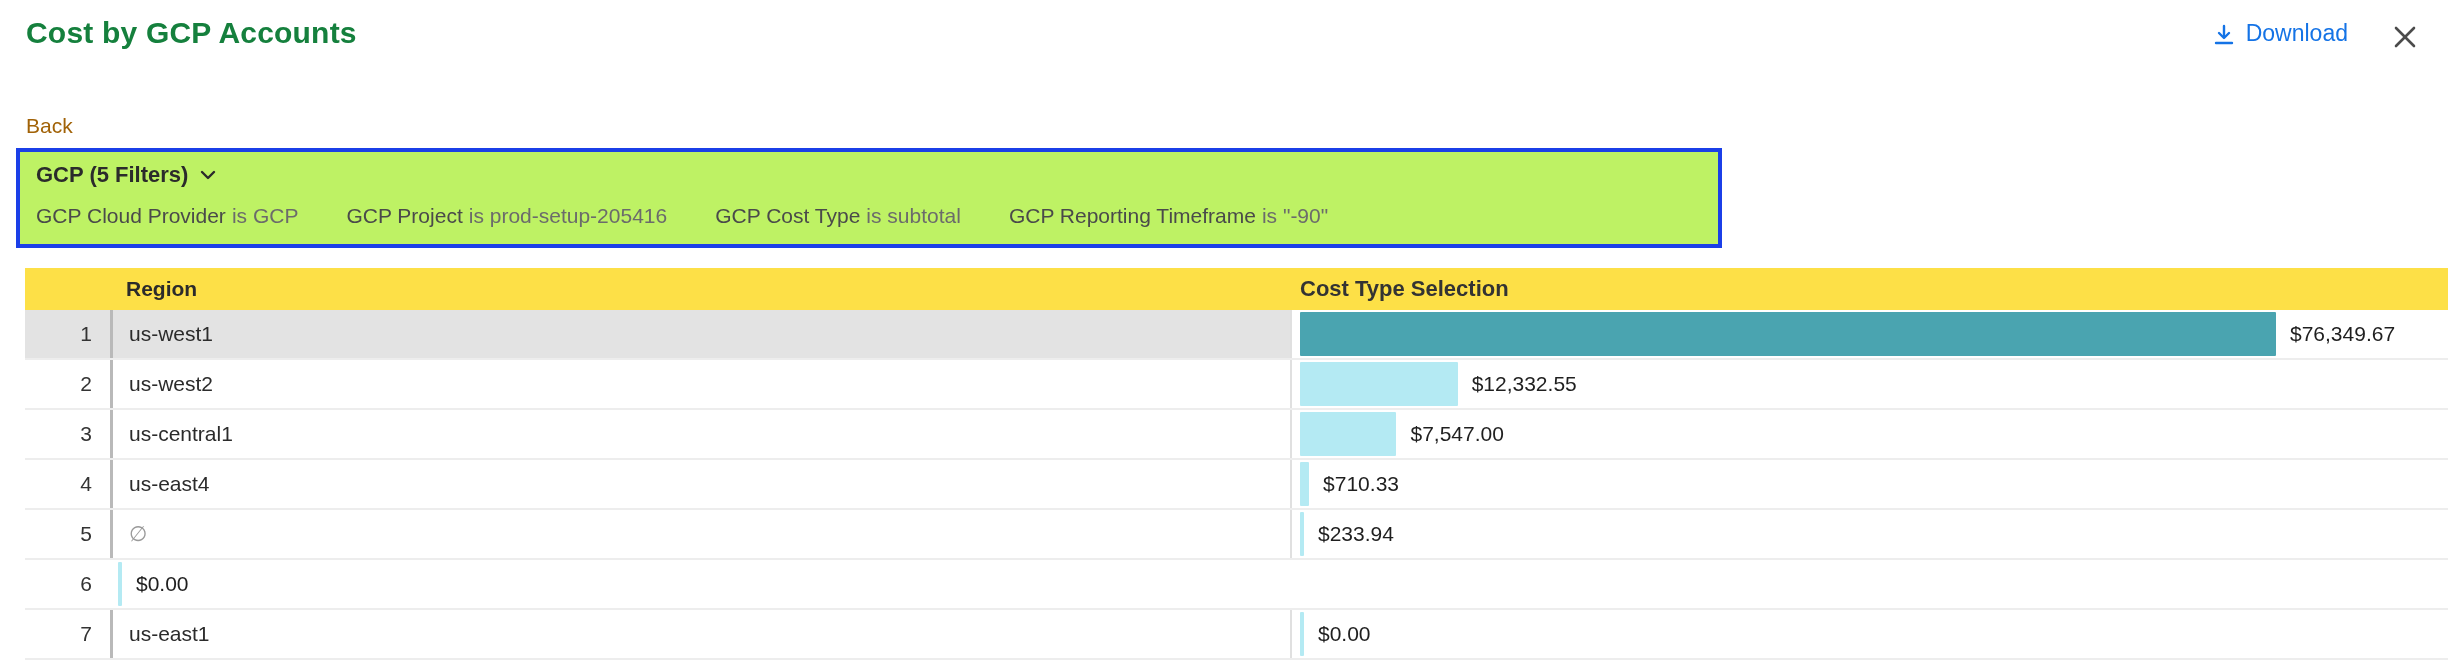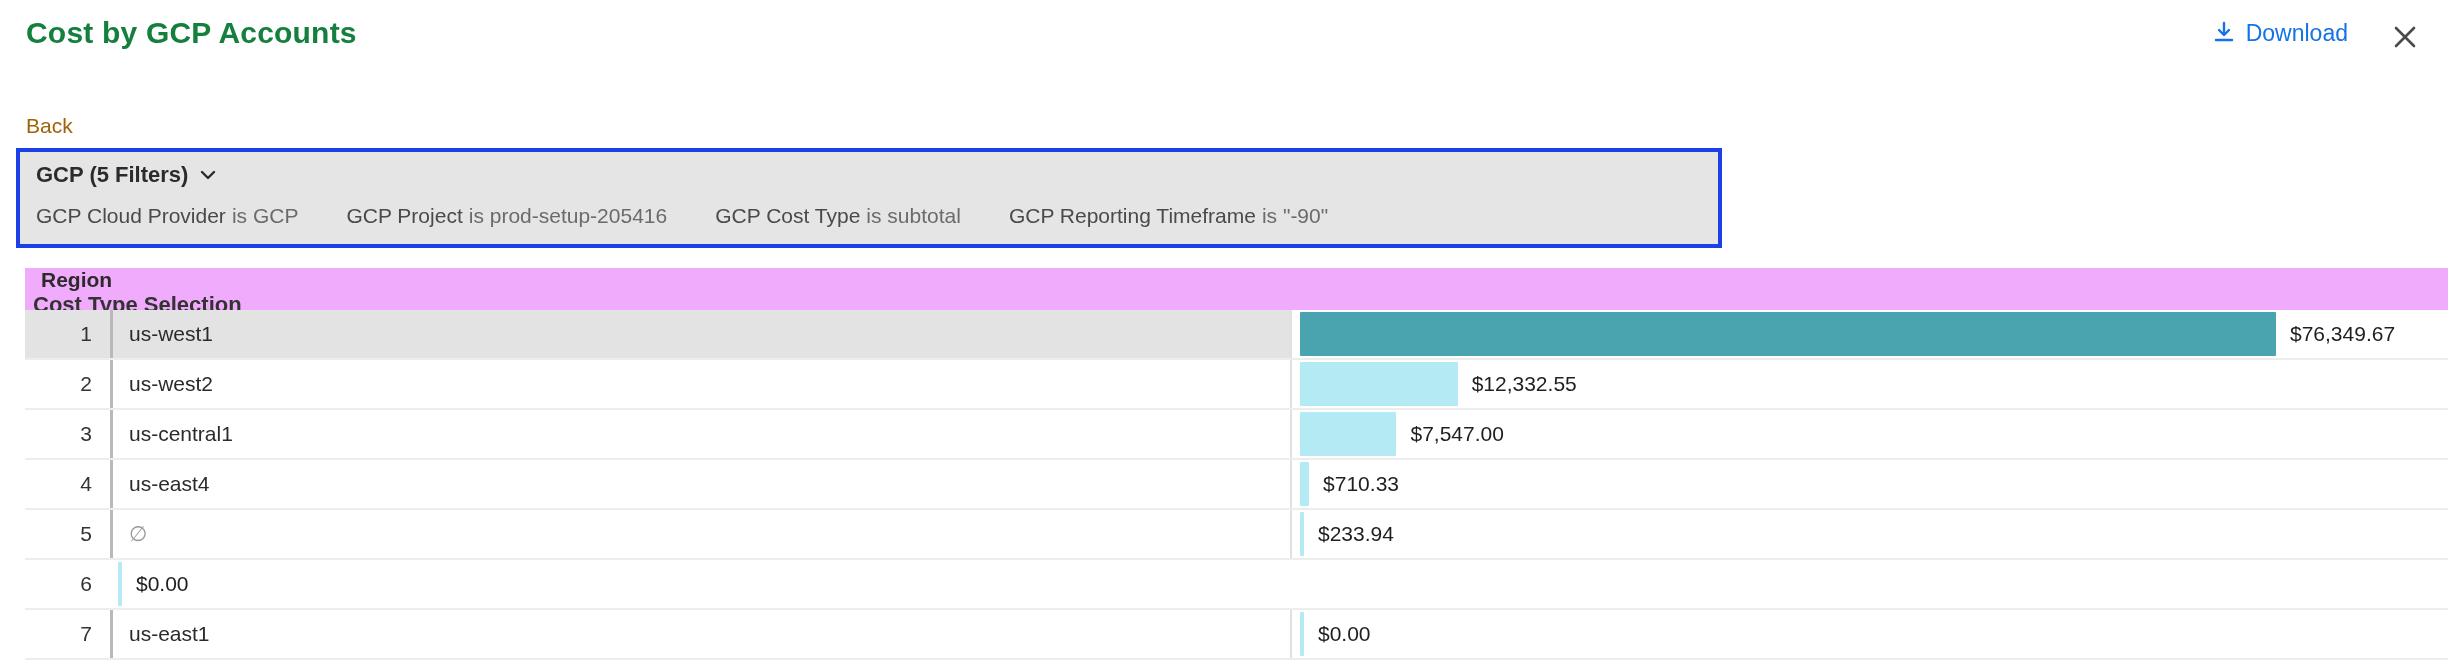--- a/index.html
+++ b/index.html
@@ -4,41 +4,41 @@
 <style>
   * { margin:0; padding:0; box-sizing:border-box; }
   html,body { width:2448px; height:672px; background:#ffffff;
     font-family:"Liberation Sans", sans-serif; overflow:hidden; }
   .page { position:relative; width:2448px; height:672px; }
 
   
   .page-title { position:absolute; left:26px; top:16px; font-size:30px;
     font-weight:bold; color:#15803d; letter-spacing:.2px; }
   .download-btn { position:absolute; right:100px; top:20px; display:flex;
-    align-items:flex-start; gap:10px; color:#1473E6; font-size:23px; cursor:pointer; }
+    align-items:flex-end; gap:10px; color:#1473E6; font-size:23px; cursor:pointer; }
   .close-btn { position:absolute; right:28px; top:22px; width:30px; height:30px;
     cursor:pointer; }
 
   
   .back-link { position:absolute; left:26px; top:114px; font-size:21px;
     color:#a16207; cursor:pointer; }
 
   
   .filter-box { position:absolute; left:16px; top:148px; width:1706px; height:100px;
-    border:4px solid #1B3FE8; padding:10px 16px 12px 16px; background:#e5e5e5; }
+    border:4px solid #1B3FE8; padding:10px 16px 12px 16px; background:#bef264; }
   .filter-summary { display:flex; align-items:center; gap:10px; font-size:22px;
     font-weight:bold; color:#2b2b2b; cursor:pointer; }
   .filter-items { display:flex; gap:48px; margin-top:16px; white-space:nowrap; }
   .filter-item { font-size:21px; color:#6b6b6b; }
   .filter-item b { color:#4a4a4a; font-weight:normal; margin-right:6px; }
 
   
   .cost-table { position:absolute; left:25px; top:268px; width:2423px; }
-  .thead { display:flex; height:42px; background:#f0abfc; 
-    font-size:22px; font-weight:bold; color:#333;flex-direction:column; }
+  .thead { display:flex; height:42px; background:#fde047; align-items:center;
+    font-size:22px; font-weight:bold; color:#333; }
   .trow { display:flex; height:50px; align-items:stretch;
     border-bottom:2px solid #ededed; background:#fff; }
   .cell { display:flex; align-items:center; }
   .c-num { width:85px; justify-content:flex-end; padding-right:18px;
     font-size:21px; color:#333; }
   .c-region { width:1182px; padding-left:16px; font-size:21px; color:#2b2b2b;
     border-left:3px solid #b9b9b9; border-right:2px solid #e0e0e0; }
   .c-region.muted { color:#9a9a9a; }
   .c-cost { flex:1; padding-left:8px; }
   .trow.selected .c-num, .trow.selected .c-region { background:#e3e3e3; }

